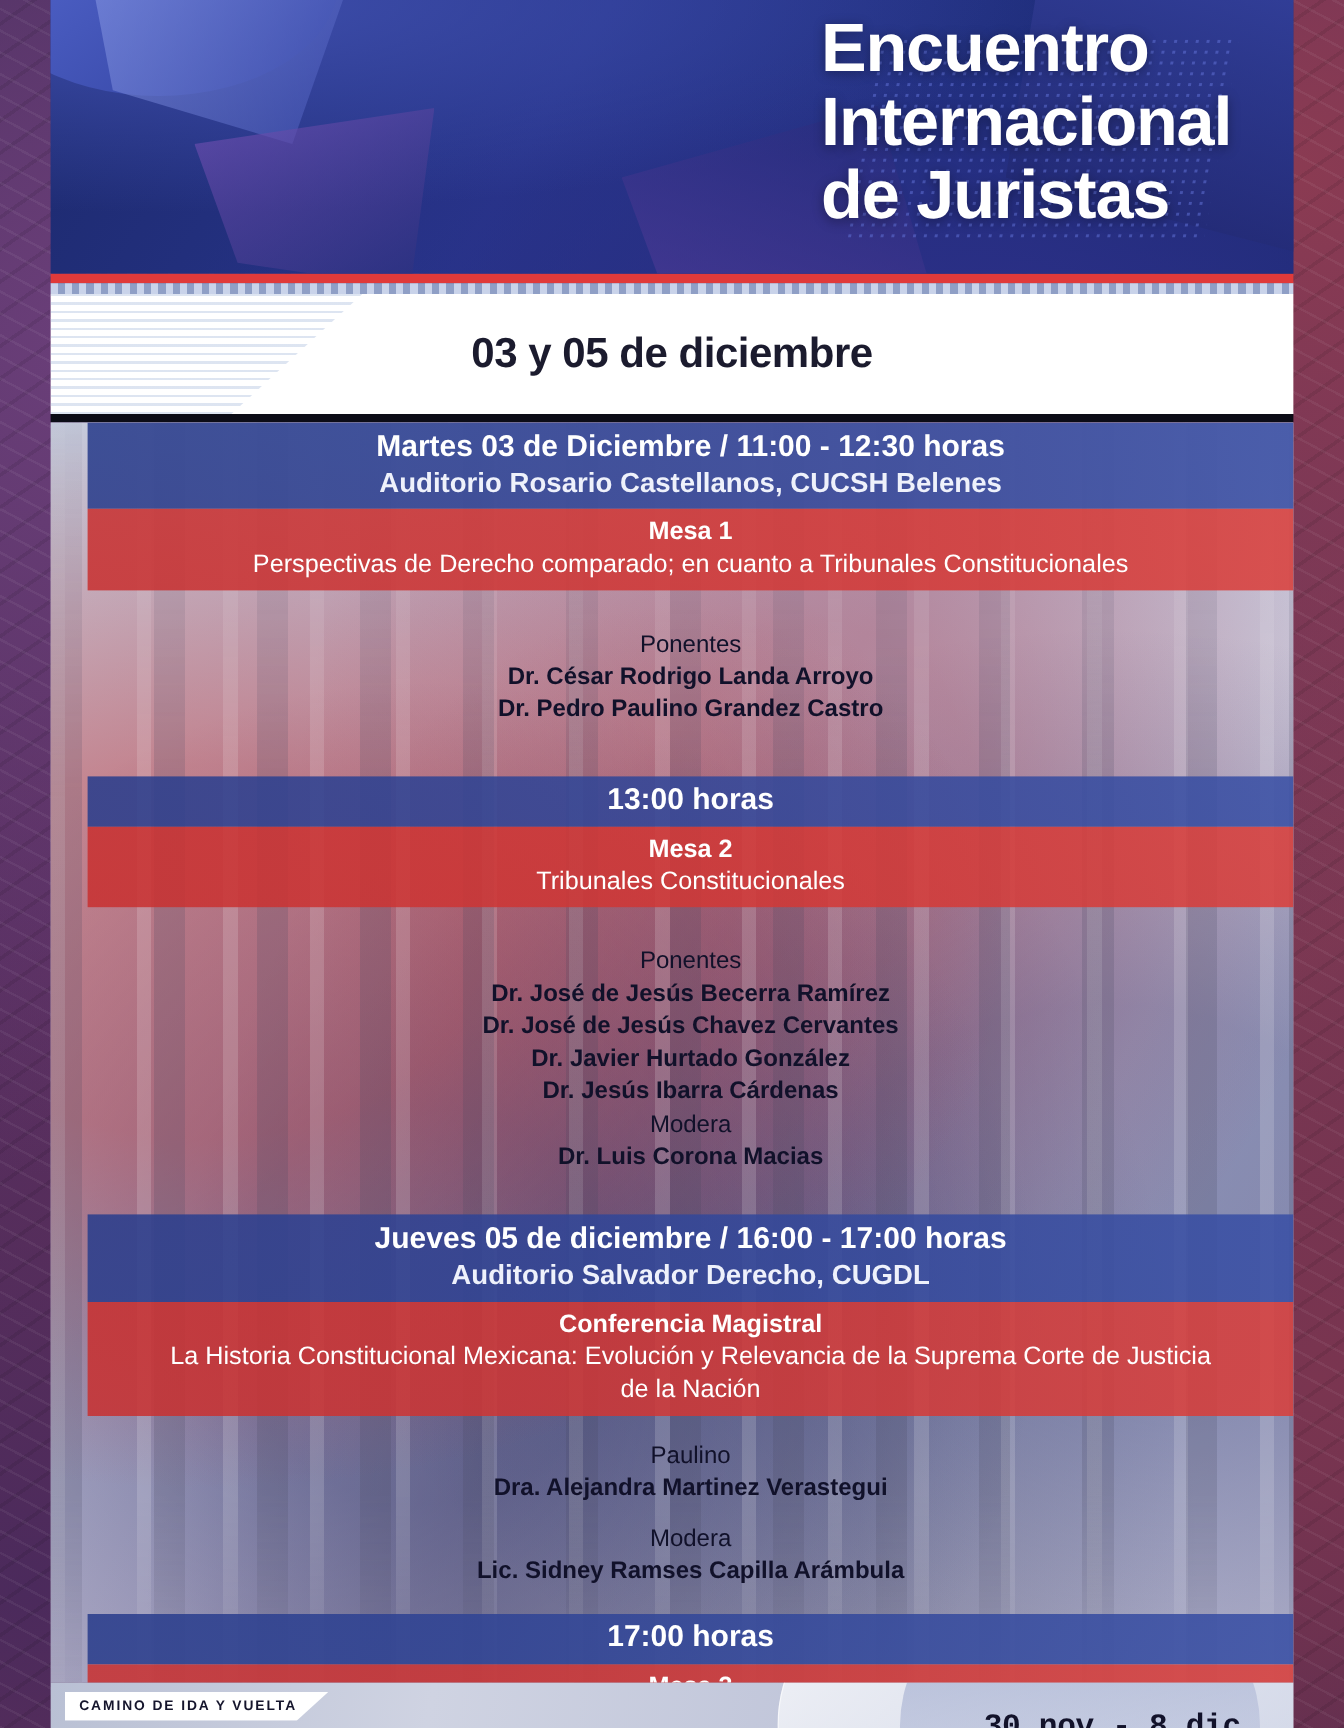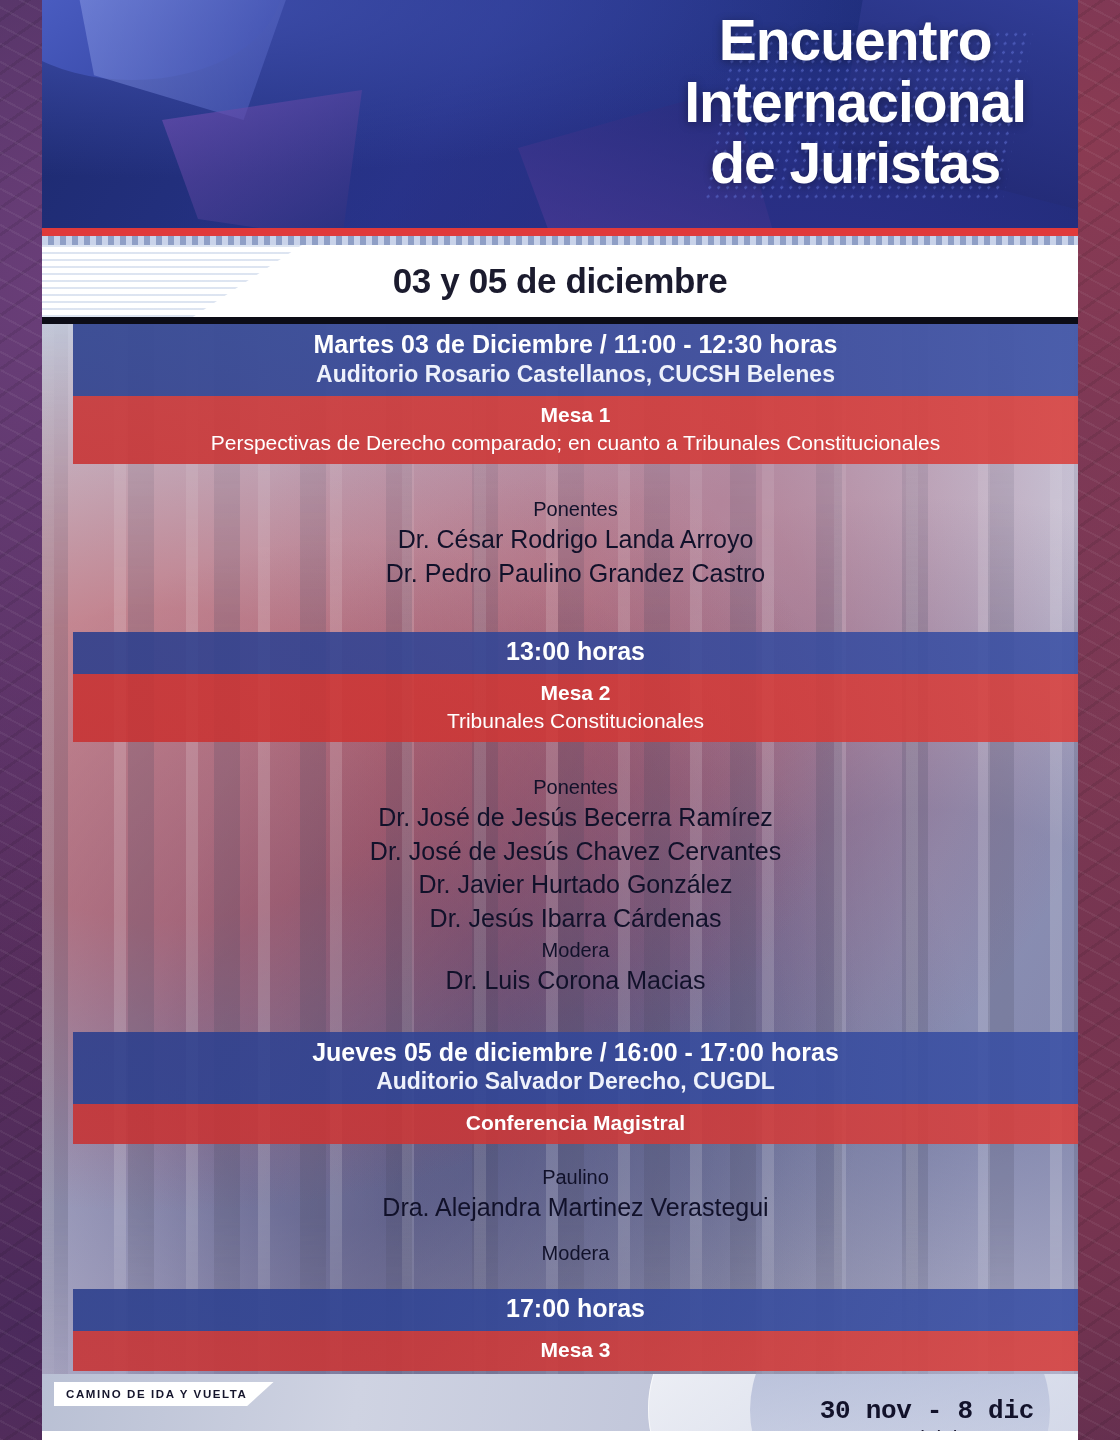--- a/index.html
+++ b/index.html
@@ -84,21 +84,21 @@
   }
   .header .shape-e {
     position: absolute; right: 300px; bottom: -60px;
     width: 260px; height: 200px;
     background: linear-gradient(20deg, #5b3f9e, #232a7a);
     opacity: .6;
     clip-path: polygon(0 30%, 82% 0, 100% 80%, 20% 100%);
   }
   .title-block {
     position: absolute; right: 52px; top: 10px;
-    text-align: center;
+    text-align: left;
     z-index: 5;
     margin-left: 32px;
   }
   .title-line {
     color: #ffffff;
     font-weight: bold;
     font-size: 57px;
     line-height: 1.08;
     letter-spacing: -1px;
     text-shadow: 0 2px 10px rgba(0,0,0,.35);
@@ -108,21 +108,21 @@
   .ribbon { height: 8px; width: 100%; }
   .ribbon.red { background: #e03a3a; }
   .ribbon.stripes {
     height: 9px;
     background: repeating-linear-gradient(90deg, #c9d3ea 0 6px, #8f9fc6 6px 12px);
   }
 
   
   .date-strip {
     position: relative;
-    height: 72px;
+    height: 100px;
     background: #ffffff;
     overflow: hidden;
     display: flex; align-items: center; justify-content: center;
   }
   .date-strip .wave {
     position: absolute; left: 0; top: 0; bottom: 0; width: 260px;
     background: repeating-linear-gradient(0deg, rgba(120,150,200,0.25) 0 2px, rgba(255,255,255,0) 2px 7px);
     clip-path: polygon(0 0, 100% 0, 58% 100%, 0 100%);
   }
   .date-text {
@@ -174,21 +174,21 @@
     background: linear-gradient(90deg, rgba(200,48,48,.86), rgba(218,62,58,.86));
     color: #ffffff;
   }
   .band.clear { background: transparent; color: #14142a; }
 
   .t-big { font-size: 25px; font-weight: bold; line-height: 1.22; }
   .t-sub { font-size: 23px; font-weight: bold; line-height: 1.25; color: #eef1fb; }
   .t-mesa { font-size: 21px; font-weight: bold; line-height: 1.3; }
   .t-mesa-title { font-size: 21px; font-weight: normal; line-height: 1.3; }
   .t-role { font-size: 20px; font-weight: normal; line-height: 1.4; color: #11112a; }
-  .t-name { font-size: 25px; font-weight: normal; line-height: 1.35; color: #11112a; }
+  .t-name { font-size: 20px; font-weight: bold; line-height: 1.35; color: #11112a; }
   .t-time { font-size: 25px; font-weight: bold; }
   .gap-s { height: 14px; }
   .gap-m { height: 26px; }
   .gap-l { height: 34px; }
 
   
   .bottom {
     position: relative;
     height: 169px;
     background:
@@ -298,27 +298,29 @@
           <div class="t-name">Dr. Luis Corona Macias</div>
         </div>
         <div class="gap-m"></div>
 
         <div class="band blue">
           <div class="t-big">Jueves 05 de diciembre / 16:00 - 17:00 horas</div>
           <div class="t-sub">Auditorio Salvador Derecho, CUGDL</div>
         </div>
         <div class="band red">
           <div class="t-mesa">Conferencia Magistral</div>
+          <div class="t-mesa-title">La Historia Constitucional Mexicana: Evolución y Relevancia de la Suprema Corte de Justicia de la Nación</div>
         </div>
         <div class="gap-s"></div>
         <div class="band clear">
           <div class="t-role">Paulino</div>
           <div class="t-name">Dra. Alejandra Martinez Verastegui</div>
           <div class="gap-s"></div>
           <div class="t-role">Modera</div>
+          <div class="t-name">Lic. Sidney Ramses Capilla Arámbula</div>
         </div>
         <div class="gap-s"></div>
 
         <div class="band blue">
           <div class="t-time">17:00 horas</div>
         </div>
         <div class="band red">
           <div class="t-mesa">Mesa 3</div>
 
         </div>

